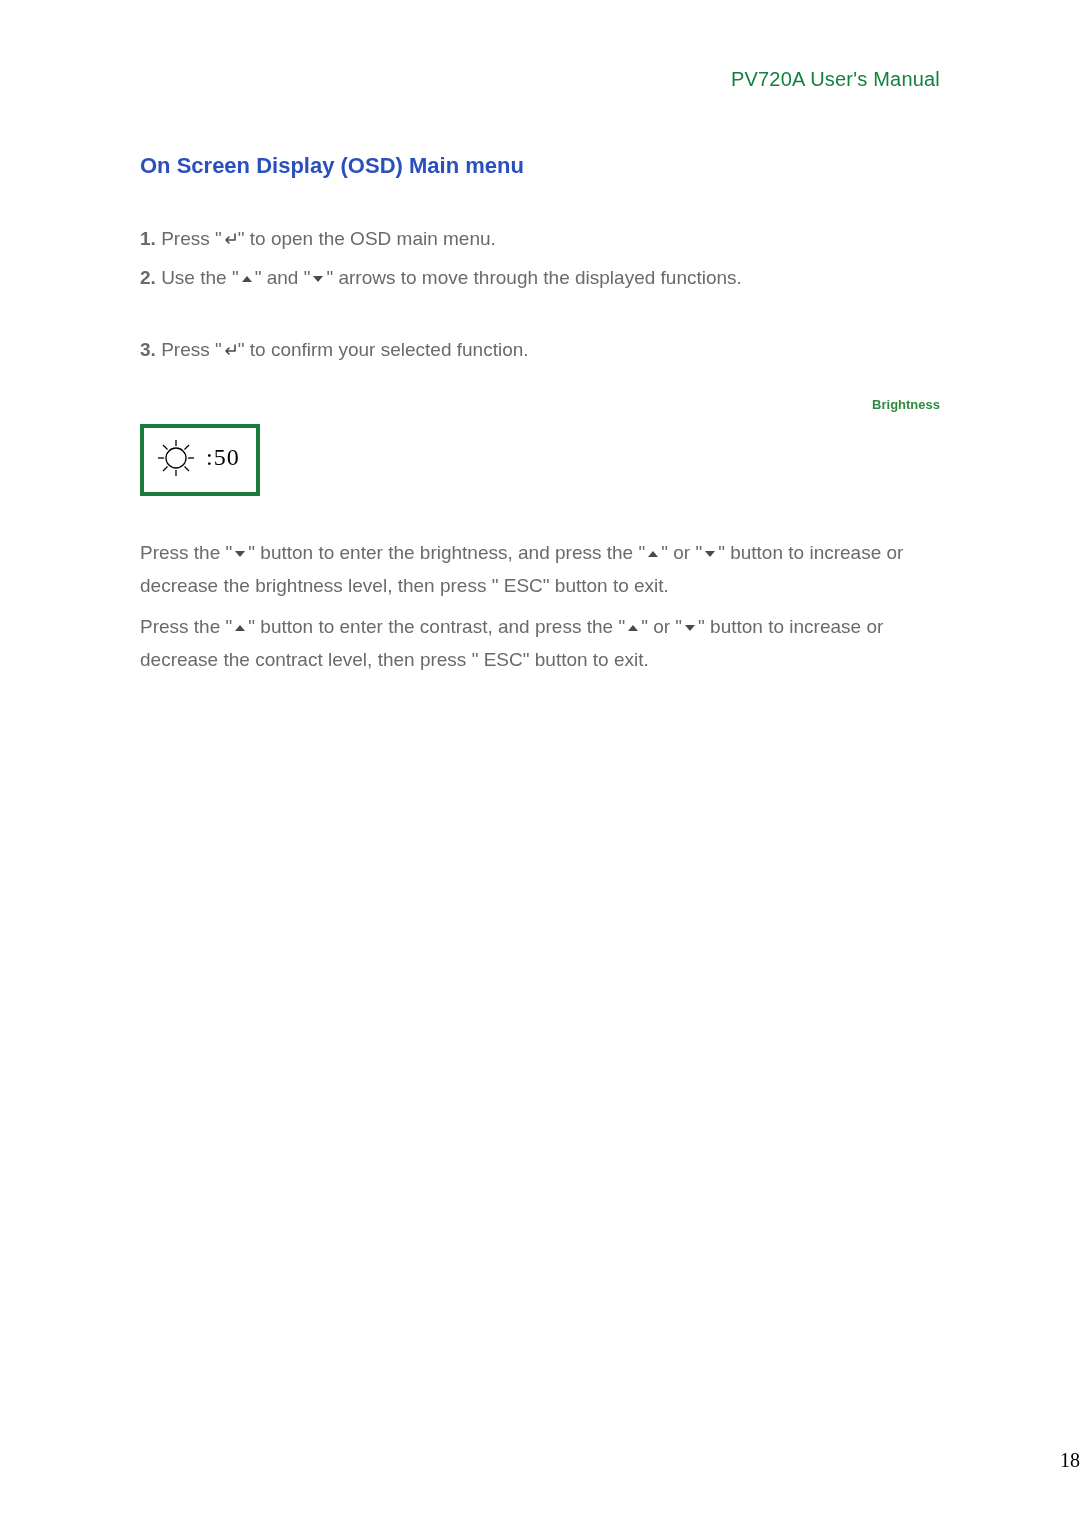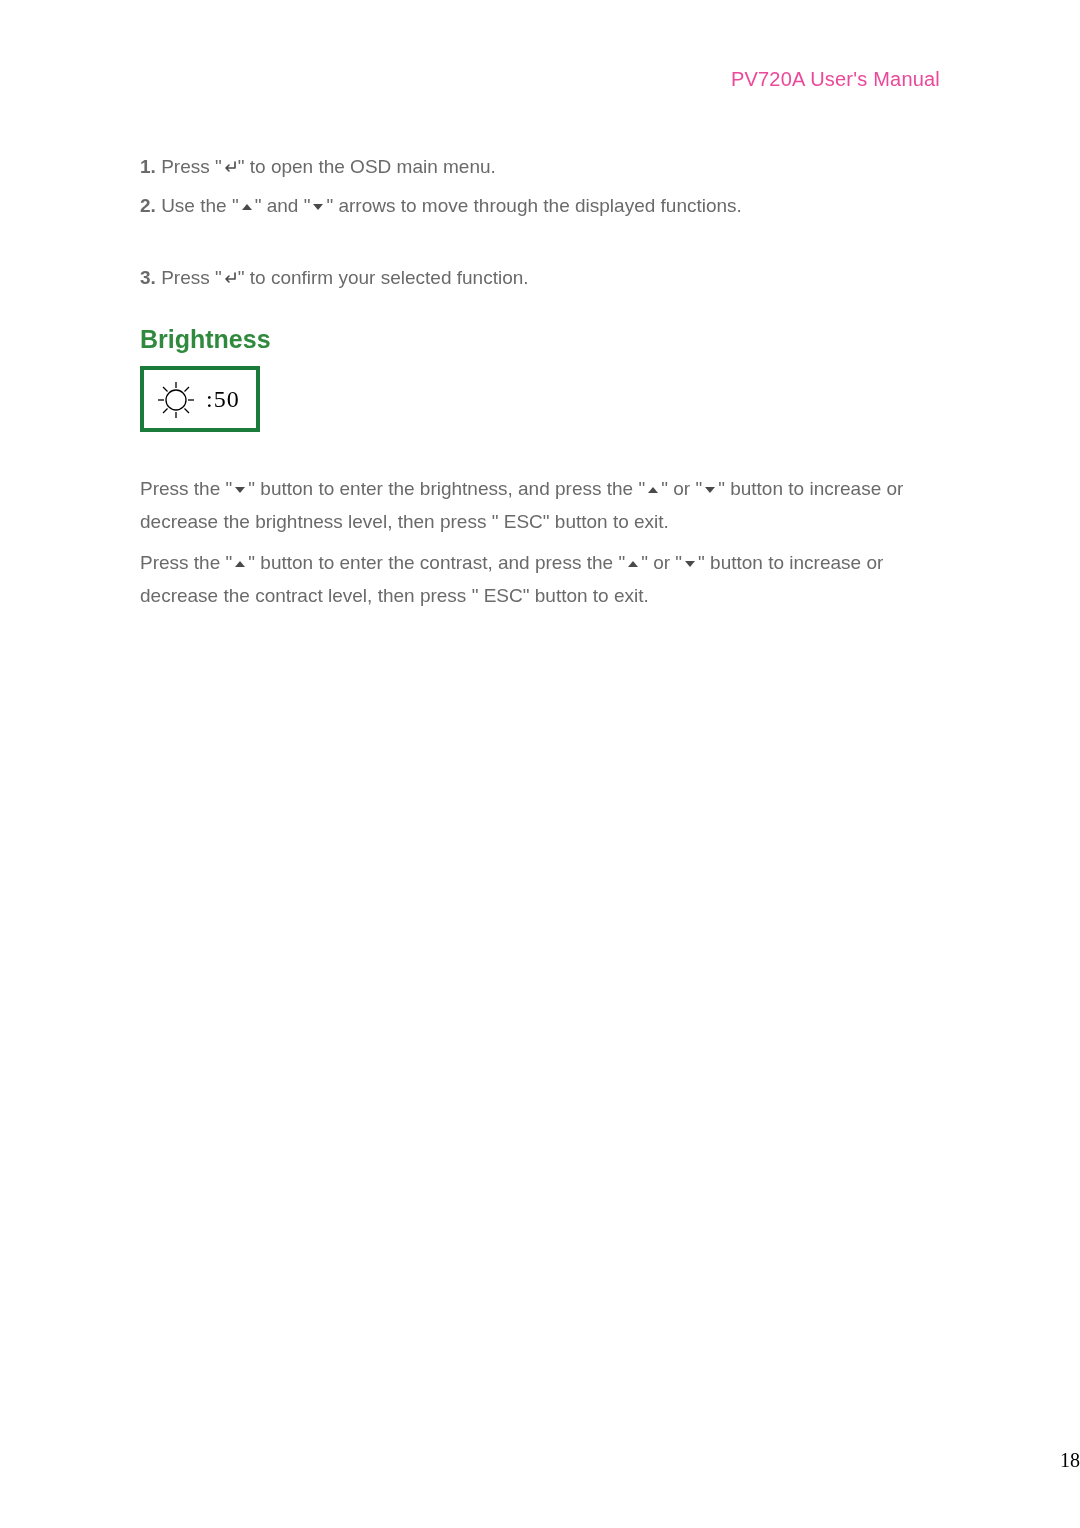--- a/index.html
+++ b/index.html
@@ -10,51 +10,52 @@
       font-family: Arial, Helvetica, sans-serif;
       color: #5e5e5e;
       position: relative;
     }
     .page {
       padding: 68px 140px 0 140px;
     }
     .header-title {
       text-align: right;
       font-size: 20px;
-      color: #ec4899;
+      color: #15803d;
       margin-bottom: 62px;
       letter-spacing: 0.2px;
     }
     .section-title {
       color: #2a4fbf;
       font-size: 22px;
       font-weight: bold;
       margin-bottom: 46px;
     }
     .step {
       font-size: 19px;
       color: #6a6a6a;
       line-height: 1.5;
       margin-bottom: 10px;
     }
     .step .num { font-weight: bold; }
     .step-gap-after { margin-bottom: 44px; }
     .sub-heading {
       color: #2f8a3d;
-      font-size: 25px;
+      font-size: 13px;
       font-weight: bold;
       margin-top: 32px;
       margin-bottom: 12px;
+      text-align: right;
     }
     .osd-box {
       display: inline-flex;
       align-items: center;
       border: 4px solid #1b7b3a;
       background: #ffffff;
-      padding: 8px 16px 6px 10px;
+      padding: 8px 16px 12px 10px;
       margin-bottom: 40px;
     }
     .osd-icon {
       width: 44px; height: 44px;
       display: inline-flex; align-items: center; justify-content: center;
       margin-right: 8px;
     }
     .osd-val {
       font-family: "Times New Roman", serif;
       font-size: 24px;
@@ -81,20 +82,21 @@
       vertical-align: -2px;
       width: 16px; height: 14px;
     }
   </style>
 </head>
 <body>
 
 <div class="page">
   <div class="header-title">PV720A User's Manual</div>
 
+  <div class="section-title">On Screen Display (OSD) Main menu</div>
 
   <div class="step">
     <span class="num">1.</span><span> Press "</span><span class="inline-icon"><svg viewBox="0 0 16 14">
           <path d="M13 1 V7 H4 M4 7 L7 4 M4 7 L7 10" stroke="#4a4a4a" stroke-width="1.6" fill="none" stroke-linecap="round" stroke-linejoin="round"></path>
         </svg></span><span>" to open the OSD main menu.</span>
   </div>
 
   <div class="step step-gap-after">
     <span class="num">2.</span><span> Use the "</span><span class="inline-icon"><svg viewBox="0 0 16 14">
           <path d="M3 10 L8 4 L13 10 Z" fill="#4a4a4a"></path>

